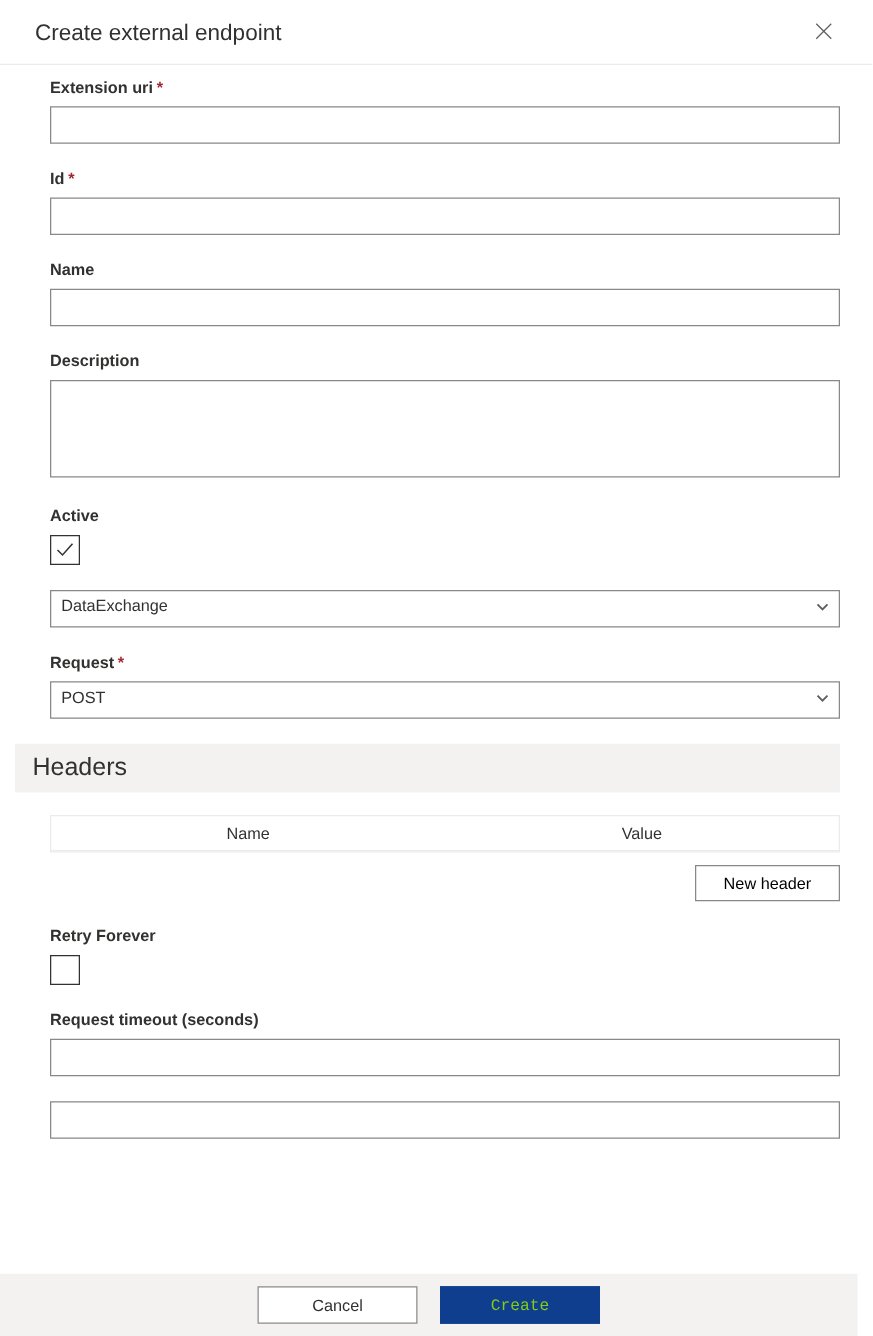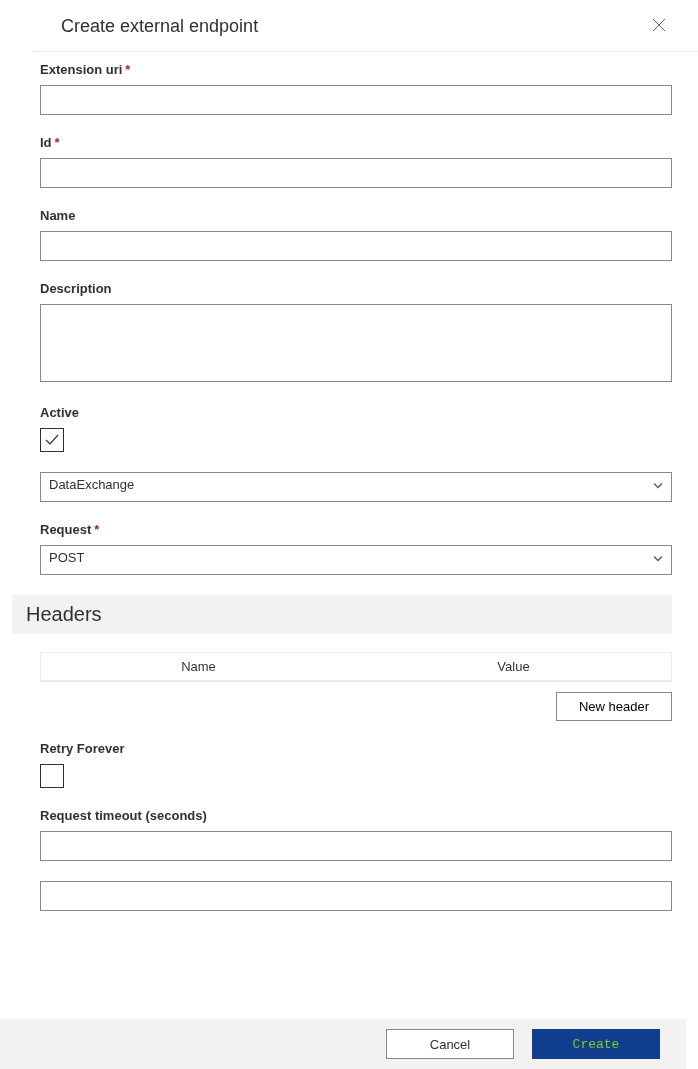--- a/index.html
+++ b/index.html
@@ -16,21 +16,20 @@
       height: 1069px;
       overflow: hidden;
       position: relative;
     }
     .dialog-header {
       display: flex;
       justify-content: space-between;
       align-items: center;
       padding: 14px 28px 12px 28px;
       border-bottom: 1px solid #edebe9;
-      margin-left: 33px;
     }
     .dialog-title {
       font-size: 18px;
       font-weight: 400;
       color: #323130;
     }
     .close-icon {
       cursor: pointer;
       color: #605e5c;
       font-size: 14px;
@@ -176,21 +175,21 @@
       cursor: pointer;
     }
     .dialog-footer {
       position: absolute;
       bottom: 0;
       left: 0;
       right: 12px;
       background: #f3f2f1;
       padding: 10px 26px;
       display: flex;
-      justify-content: flex-end;
+      justify-content: center;
       gap: 18px;
     }
     .btn {
       min-width: 128px;
       height: 30px;
       font-size: 13px;
       font-family: inherit;
       cursor: pointer;
       border: 1px solid #8a8886;
     }

